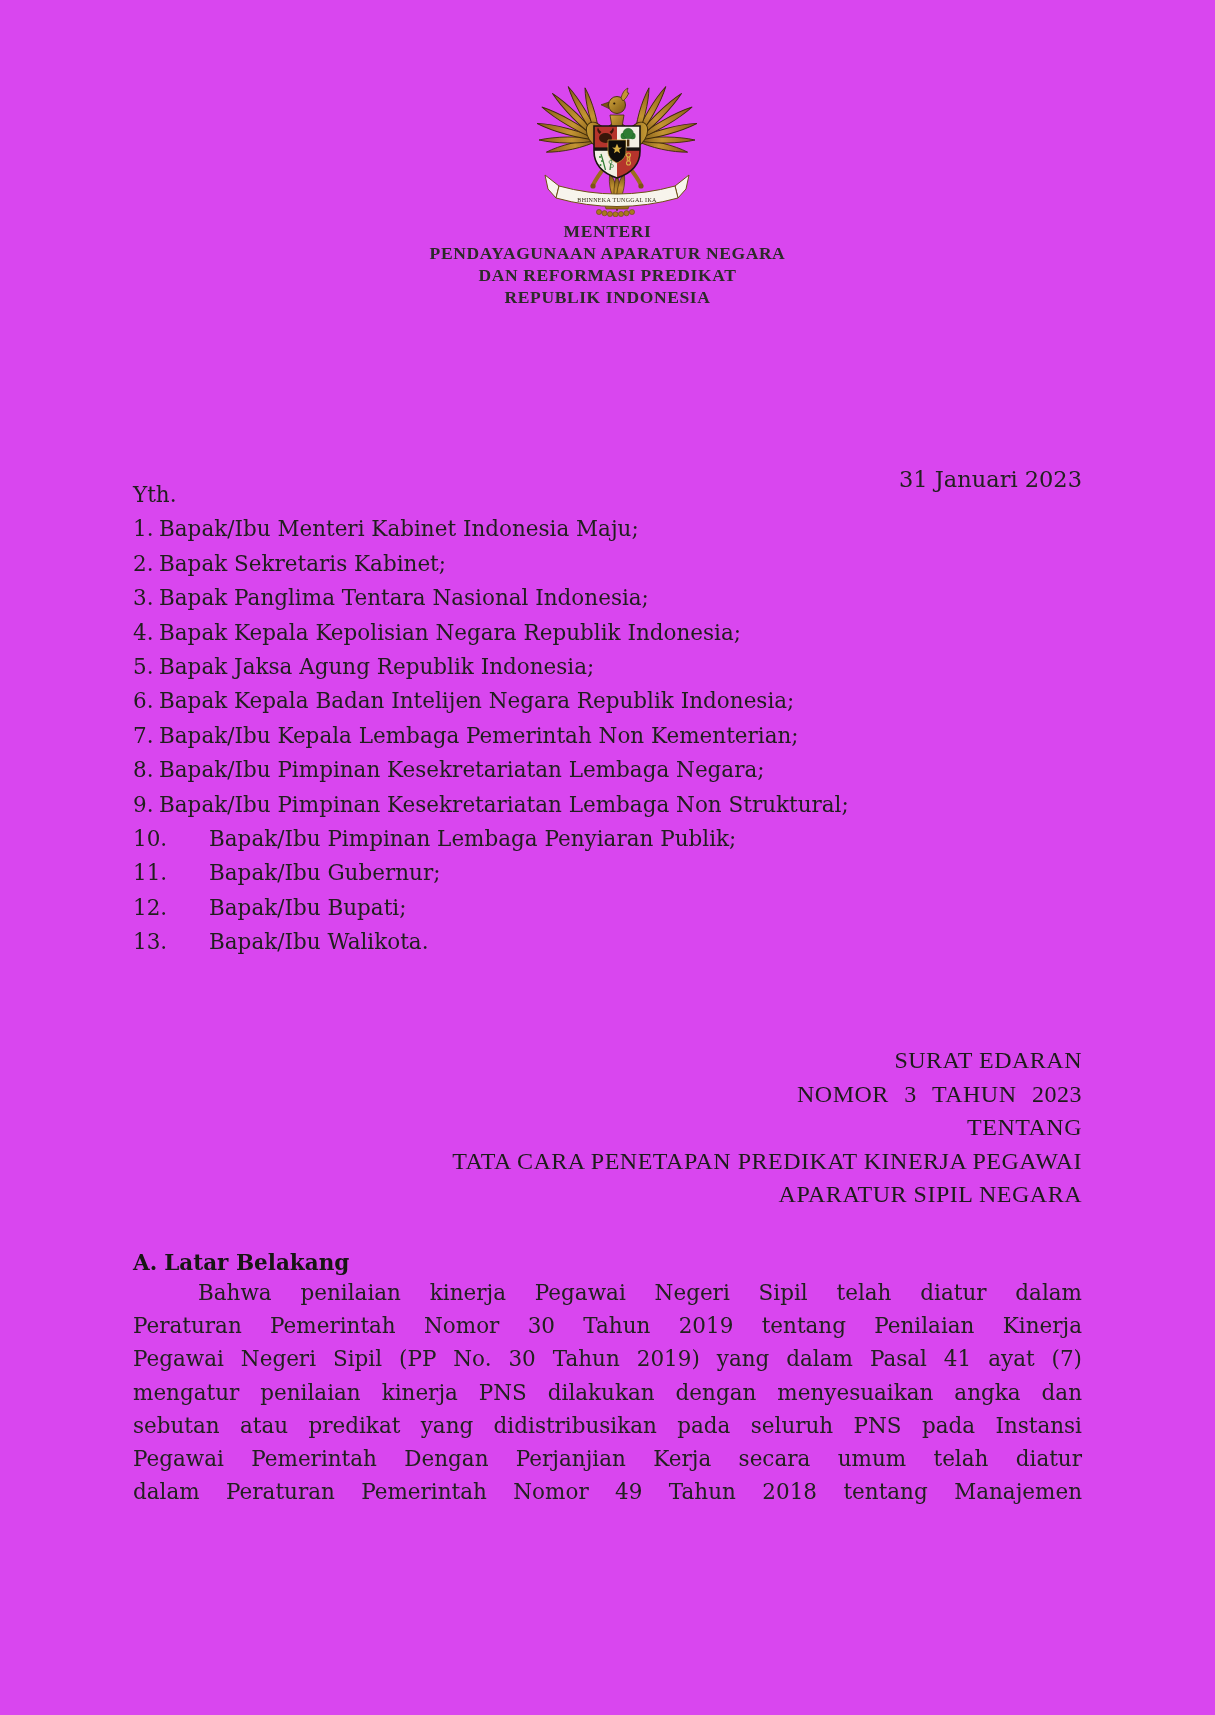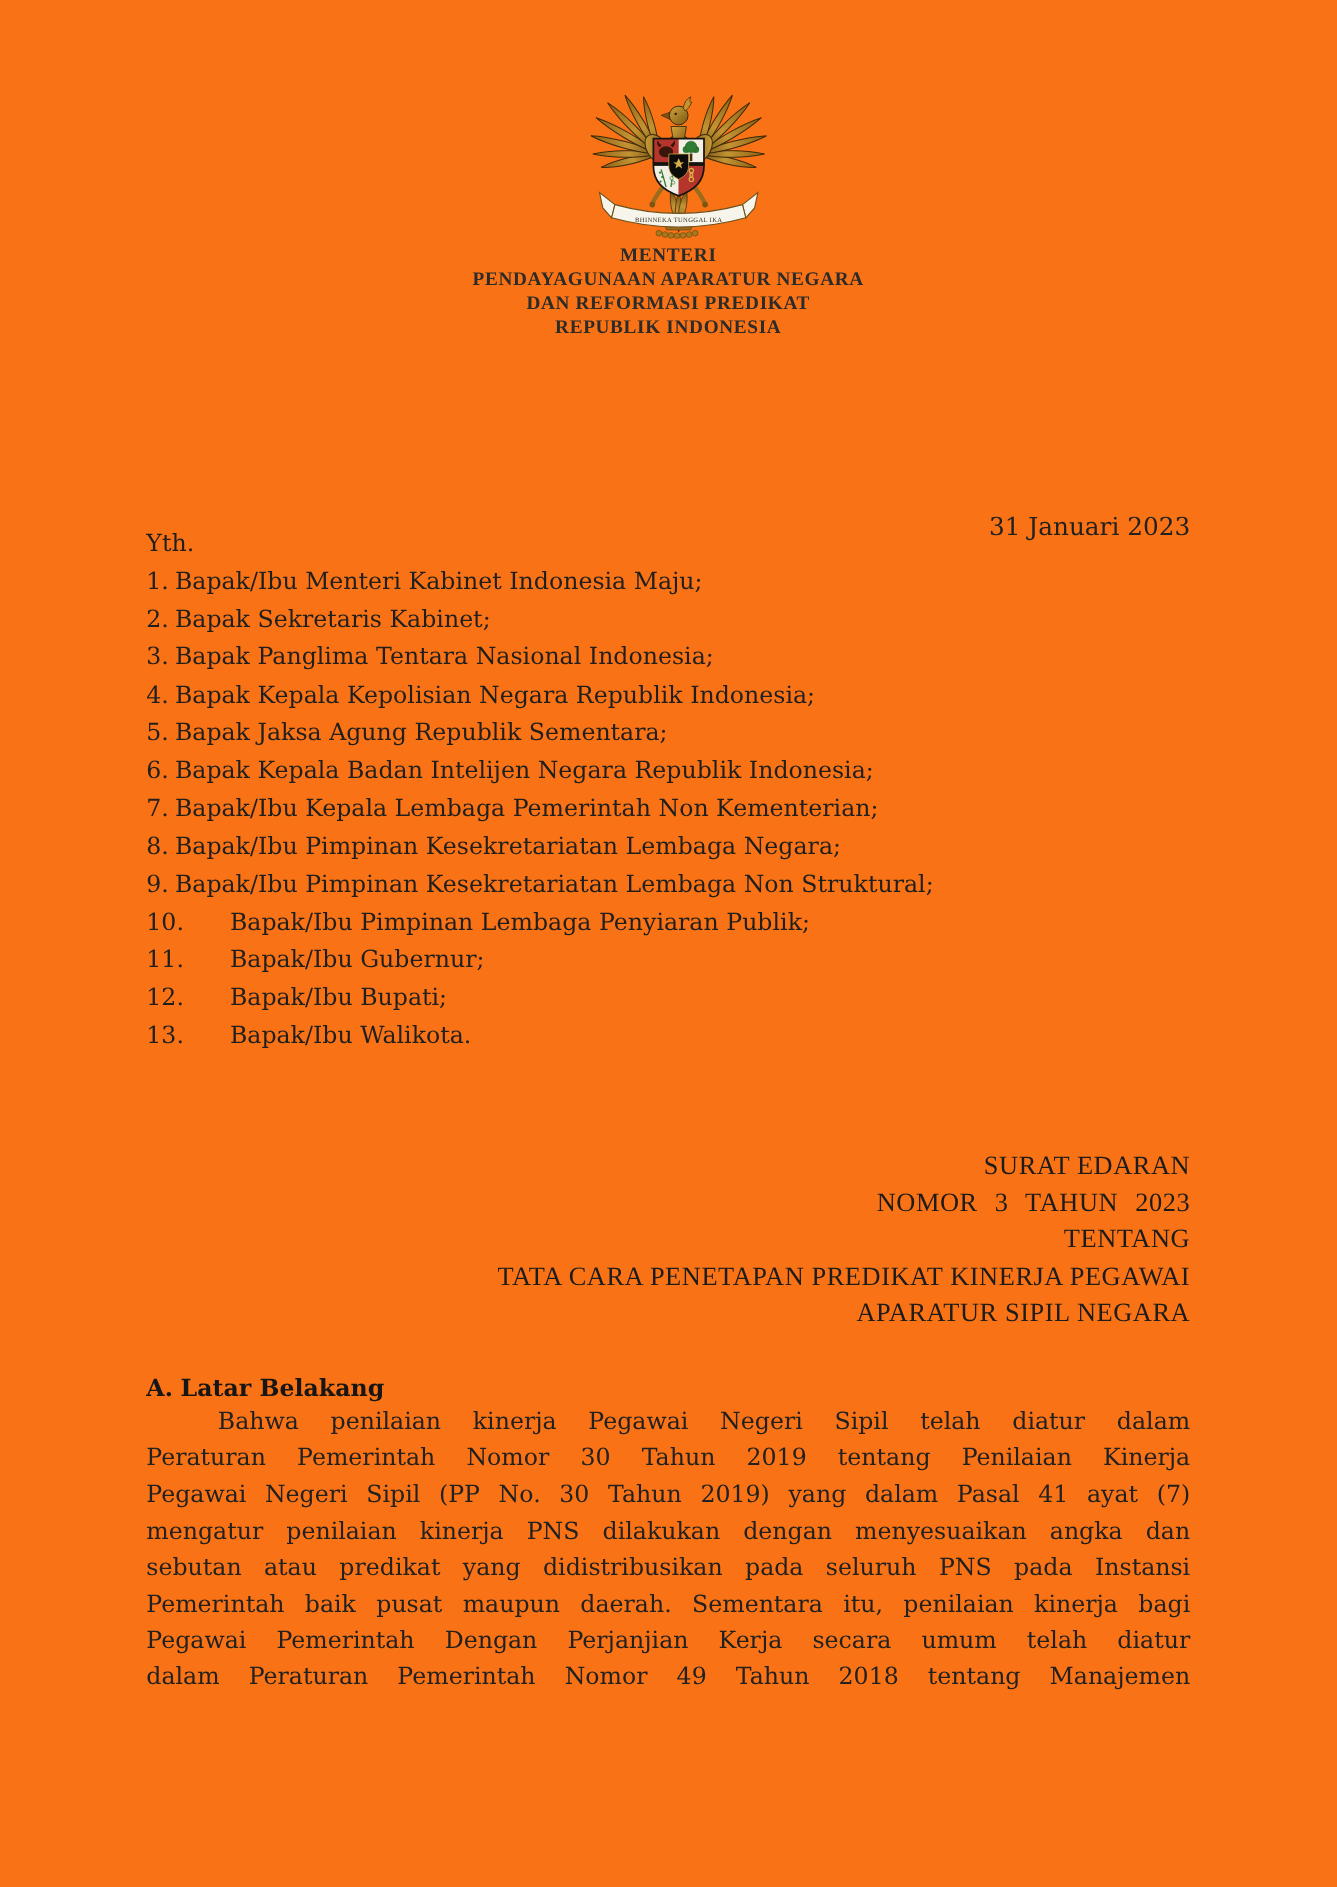--- a/index.html
+++ b/index.html
@@ -1,20 +1,20 @@
 <!DOCTYPE html>
 <html><head>
 <meta charset="utf-8">
 <style>
   html,body { margin:0; padding:0; background:#e8e8e8; }
   .page {
     position:relative;
     width:1215px; height:1715px;
     margin:0 auto;
-    background:#f97316;
+    background:#d946ef;
     overflow:hidden;
     color:#201f1d;
     font-family:"DejaVu Serif", serif;
   }
 
   
   .emblem { position:absolute; top:45px; left:537px; width:160px; height:172px; }
   .letterhead-text {
     position:absolute; top:220px; left:0; width:100%;
     text-align:center;
@@ -222,21 +222,21 @@
     <div class="recipient-row">
       <span class="num">3.</span>
       <span>Bapak Panglima Tentara Nasional Indonesia;</span>
     </div>
     <div class="recipient-row">
       <span class="num">4.</span>
       <span>Bapak Kepala Kepolisian Negara Republik Indonesia;</span>
     </div>
     <div class="recipient-row">
       <span class="num">5.</span>
-      <span>Bapak Jaksa Agung Republik Sementara;</span>
+      <span>Bapak Jaksa Agung Republik Indonesia;</span>
     </div>
     <div class="recipient-row">
       <span class="num">6.</span>
       <span>Bapak Kepala Badan Intelijen Negara Republik Indonesia;</span>
     </div>
     <div class="recipient-row">
       <span class="num">7.</span>
       <span>Bapak/Ibu Kepala Lembaga Pemerintah Non Kementerian;</span>
     </div>
     <div class="recipient-row">
@@ -276,18 +276,17 @@
   <div class="section-heading">
     <span class="sec-label">A.</span><span>Latar Belakang</span>
   </div>
 
   <div class="body-paragraph">
     <div class="jline first">Bahwa penilaian kinerja Pegawai Negeri Sipil telah diatur dalam</div>
     <div class="jline">Peraturan Pemerintah Nomor 30 Tahun 2019 tentang Penilaian Kinerja</div>
     <div class="jline">Pegawai Negeri Sipil (PP No. 30 Tahun 2019) yang dalam Pasal 41 ayat (7)</div>
     <div class="jline">mengatur penilaian kinerja PNS dilakukan dengan menyesuaikan angka dan</div>
     <div class="jline">sebutan atau predikat yang didistribusikan pada seluruh PNS pada Instansi</div>
-    <div class="jline">Pemerintah baik pusat maupun daerah. Sementara itu, penilaian kinerja bagi</div>
     <div class="jline">Pegawai Pemerintah Dengan Perjanjian Kerja secara umum telah diatur</div>
     <div class="jline">dalam Peraturan Pemerintah Nomor 49 Tahun 2018 tentang Manajemen</div>
   </div>
 
 </div>
 
 </body></html>

